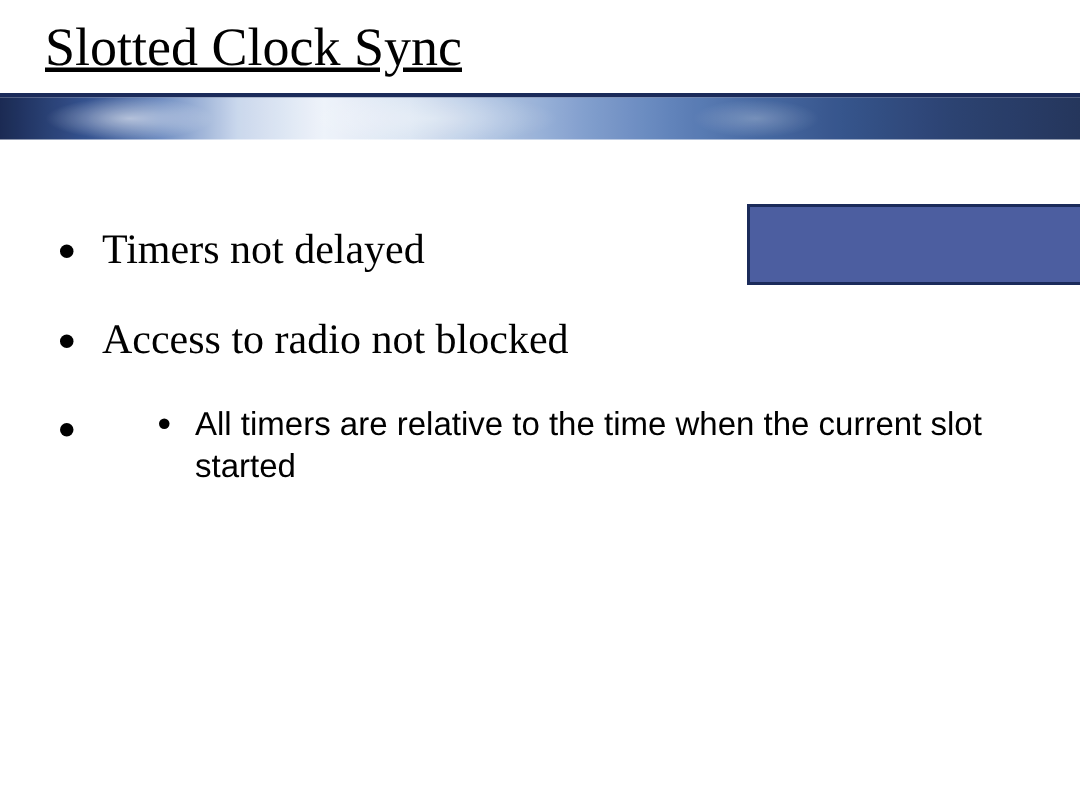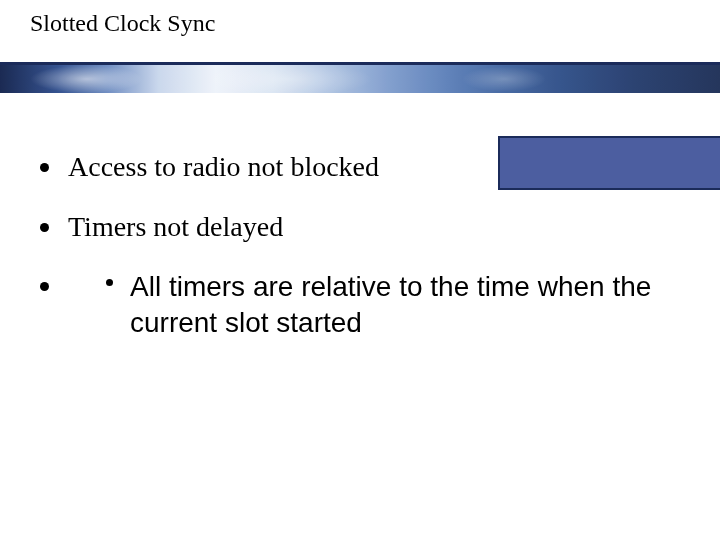--- a/index.html
+++ b/index.html
@@ -15,22 +15,23 @@
   .slide {
     position: relative;
     width: 720px;
     height: 540px;
     background: #fff;
   }
   .title {
     position: absolute;
     top: 10px;
     left: 30px;
-    font-size: 24px;
+    font-size: 36px;
     font-weight: normal;
+    text-decoration: underline;
   }
   .title-underline {
     position: absolute;
     top: 62px;
     left: 0;
     width: 720px;
     height: 3px;
     background: #1b2b5a;
   }
   .banner {
@@ -103,21 +104,21 @@
   }
   ul.sub {
     margin: 18px 0 0 0;
     padding: 0 0 0 34px;
     list-style: none;
   }
   ul.sub > li {
     position: relative;
     padding-left: 28px;
     font-family: Arial, Helvetica, sans-serif;
-    font-size: 28px;
+    font-size: 22px;
     line-height: 1.28;
   }
   ul.sub > li::before {
     content: "";
     position: absolute;
     left: 4px;
     top: 10px;
     width: 7px;
     height: 7px;
     background: #000;
@@ -130,24 +131,24 @@
 <div class="slide">
 
   <div class="title">Slotted Clock Sync</div>
   <div class="title-underline"></div>
   <div class="banner"></div>
 
   <div class="corner-box"></div>
 
   <ul class="main">
     <li>
-      <span>Access to radio not blocked</span>
+      <span>Timers not delayed</span>
     </li>
     <li>
-      <span>Timers not delayed</span>
+      <span>Access to radio not blocked</span>
     </li>
     <li>
       <ul class="sub">
         <li>
           <span>All timers are relative to the time when the current slot started</span>
         </li>
       </ul>
     </li>
   </ul>
 

